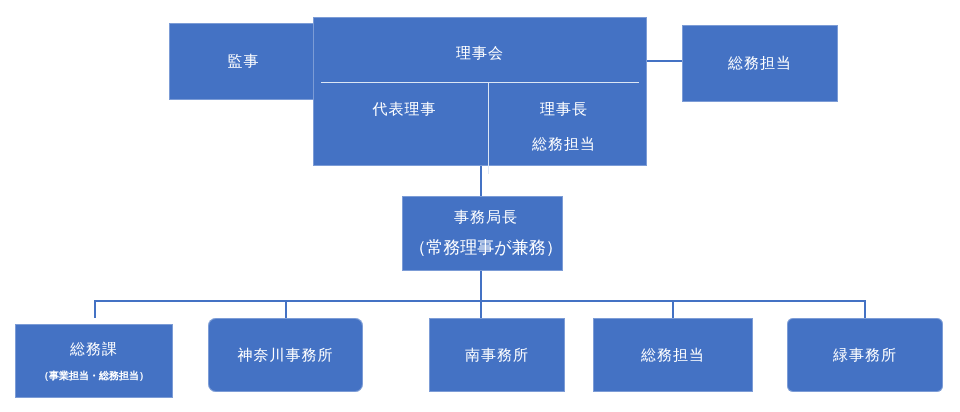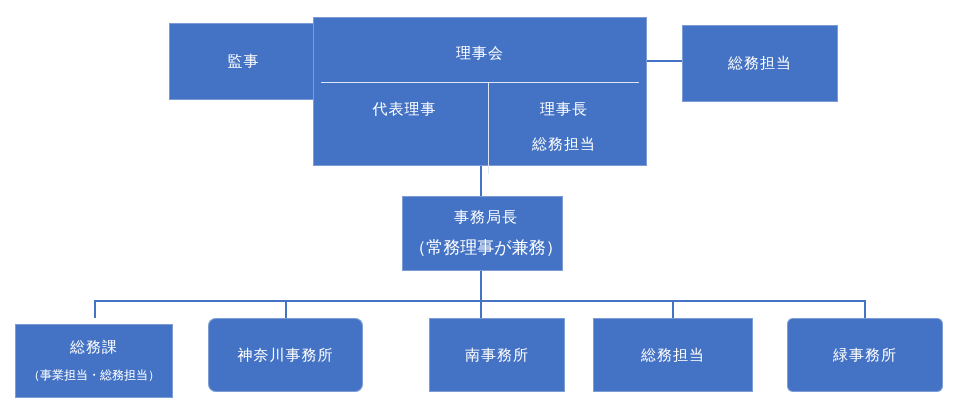--- a/index.html
+++ b/index.html
@@ -21,21 +21,21 @@
     display: flex;
     flex-direction: column;
     align-items: center;
     justify-content: center;
     text-align: center;
     font-size: 15px;
     letter-spacing: 1px;
     box-shadow: inset 0 0 0 1px rgba(255,255,255,0.30);
     box-sizing: border-box;
   }
-  .note { font-size: 12px; letter-spacing: 0; }
+  .note { font-size: 10px; letter-spacing: 0; font-weight: bold; }
   .sec-note { font-size: 17px; letter-spacing: 0; }
 
   
   .line {
     position: absolute;
     background: var(--connector, #4472C4);
   }
 
   
   .box-auditor  { left:121px; top:23px;  width:149px; height:77px;margin-left:48px; }

